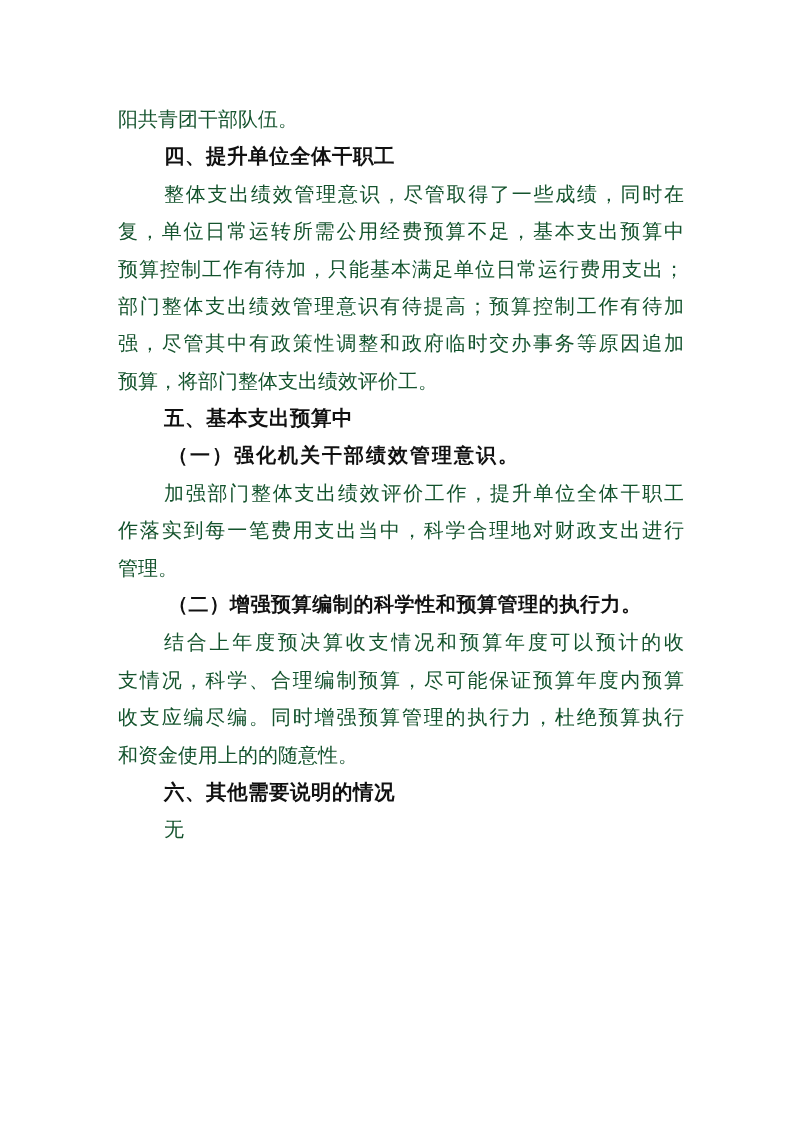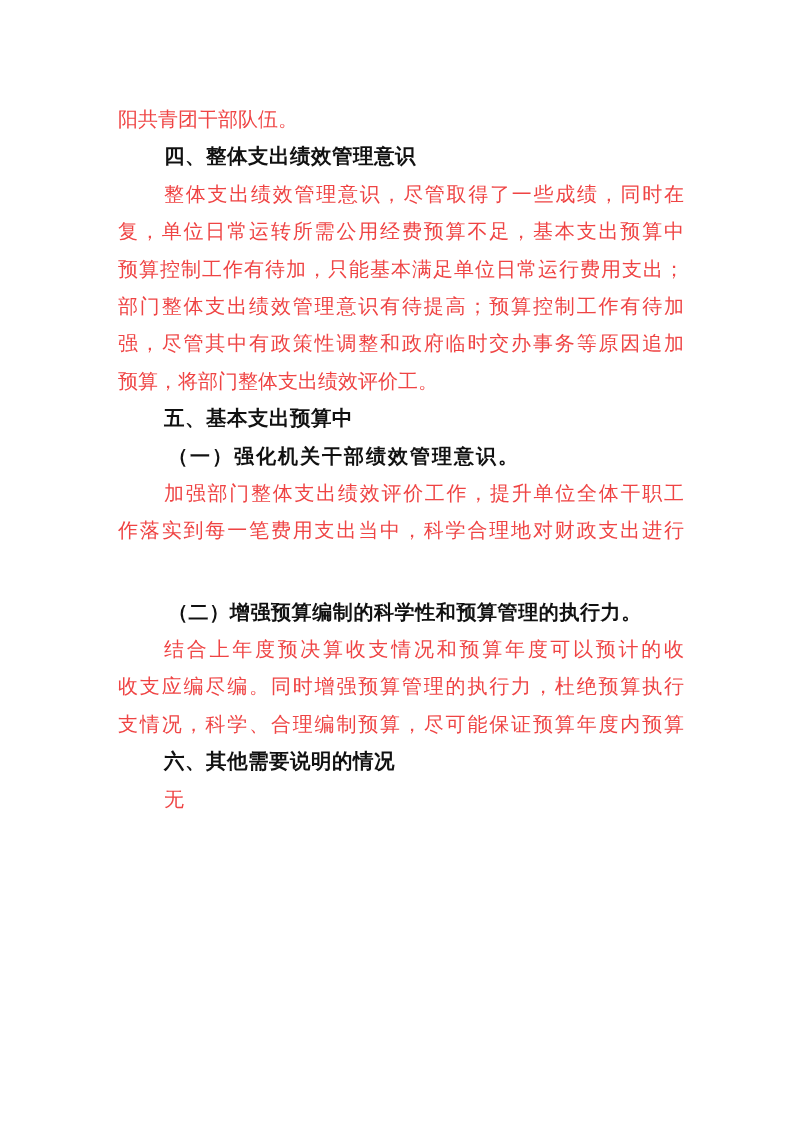--- a/index.html
+++ b/index.html
@@ -1,53 +1,55 @@
 <!DOCTYPE html>
 <html><head>
   <meta charset="utf-8">
   <style>
     html, body { margin: 0; padding: 0; background: #ffffff; }
     body { width: 800px; height: 1131px; position: relative; overflow: hidden; }
     .page { position: absolute; left: 118px; top: 101px; width: 566px; }
     .line {
       height: 37.4px; line-height: 37.4px; white-space: nowrap;
-      font-family: "DejaVu Serif", serif; font-size: 20px; color: #ef4444;
+      font-family: "DejaVu Serif", serif; font-size: 20px; color: #14532d;
       text-align: justify; text-align-last: justify; letter-spacing: 0px;
     }
     .last { text-align-last: left; }
     .indent { padding-left: 46px; }
     .h1 {
       font-family: "DejaVu Sans", sans-serif; font-weight: bold; font-size: 20.5px;
       color: #111; padding-left: 46px; text-align-last: left; letter-spacing: 0.5px;
     }
     .h2 {
-      font-family: Liberation Sans, sans-serif; font-weight: bold; font-size: 20px;
+      font-family: Liberation Mono, monospace; font-weight: bold; font-size: 20px;
       color: #111; padding-left: 50px; text-align-last: left; letter-spacing: 2px;
     }
-    .h2.wide { padding-left: 50px; letter-spacing: 0.6px; margin-top: 44px; }
+    .h2.wide { padding-left: 50px; letter-spacing: 0.6px; }
   </style>
 </head>
 <body>
 
 <div class="page">
   <div class="line last">阳共青团干部队伍。</div>
 
-  <div class="line h1">四、整体支出绩效管理意识</div>
+  <div class="line h1">四、提升单位全体干职工</div>
   <div class="line indent">整体支出绩效管理意识，尽管取得了一些成绩，同时在</div>
   <div class="line">复，单位日常运转所需公用经费预算不足，基本支出预算中</div>
   <div class="line">预算控制工作有待加，只能基本满足单位日常运行费用支出；</div>
   <div class="line">部门整体支出绩效管理意识有待提高；预算控制工作有待加</div>
   <div class="line">强，尽管其中有政策性调整和政府临时交办事务等原因追加</div>
   <div class="line last">预算，将部门整体支出绩效评价工。</div>
 
   <div class="line h1">五、基本支出预算中</div>
   <div class="line h2">（一）强化机关干部绩效管理意识。</div>
   <div class="line indent">加强部门整体支出绩效评价工作，提升单位全体干职工</div>
   <div class="line">作落实到每一笔费用支出当中，科学合理地对财政支出进行</div>
+  <div class="line last">管理。</div>
 
   <div class="line h2 wide">（二）增强预算编制的科学性和预算管理的执行力。</div>
   <div class="line indent">结合上年度预决算收支情况和预算年度可以预计的收</div>
+  <div class="line">支情况，科学、合理编制预算，尽可能保证预算年度内预算</div>
   <div class="line">收支应编尽编。同时增强预算管理的执行力，杜绝预算执行</div>
-  <div class="line">支情况，科学、合理编制预算，尽可能保证预算年度内预算</div>
+  <div class="line last">和资金使用上的的随意性。</div>
 
   <div class="line h1">六、其他需要说明的情况</div>
   <div class="line indent last">无</div>
 </div>
 
 </body></html>

